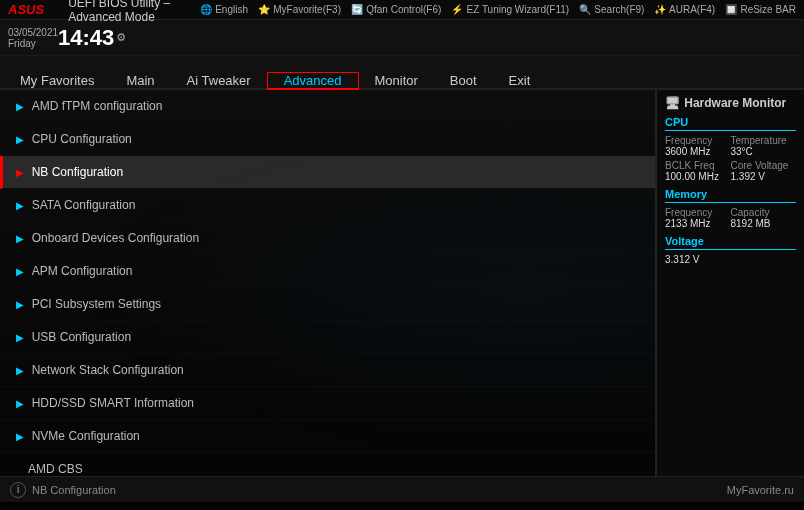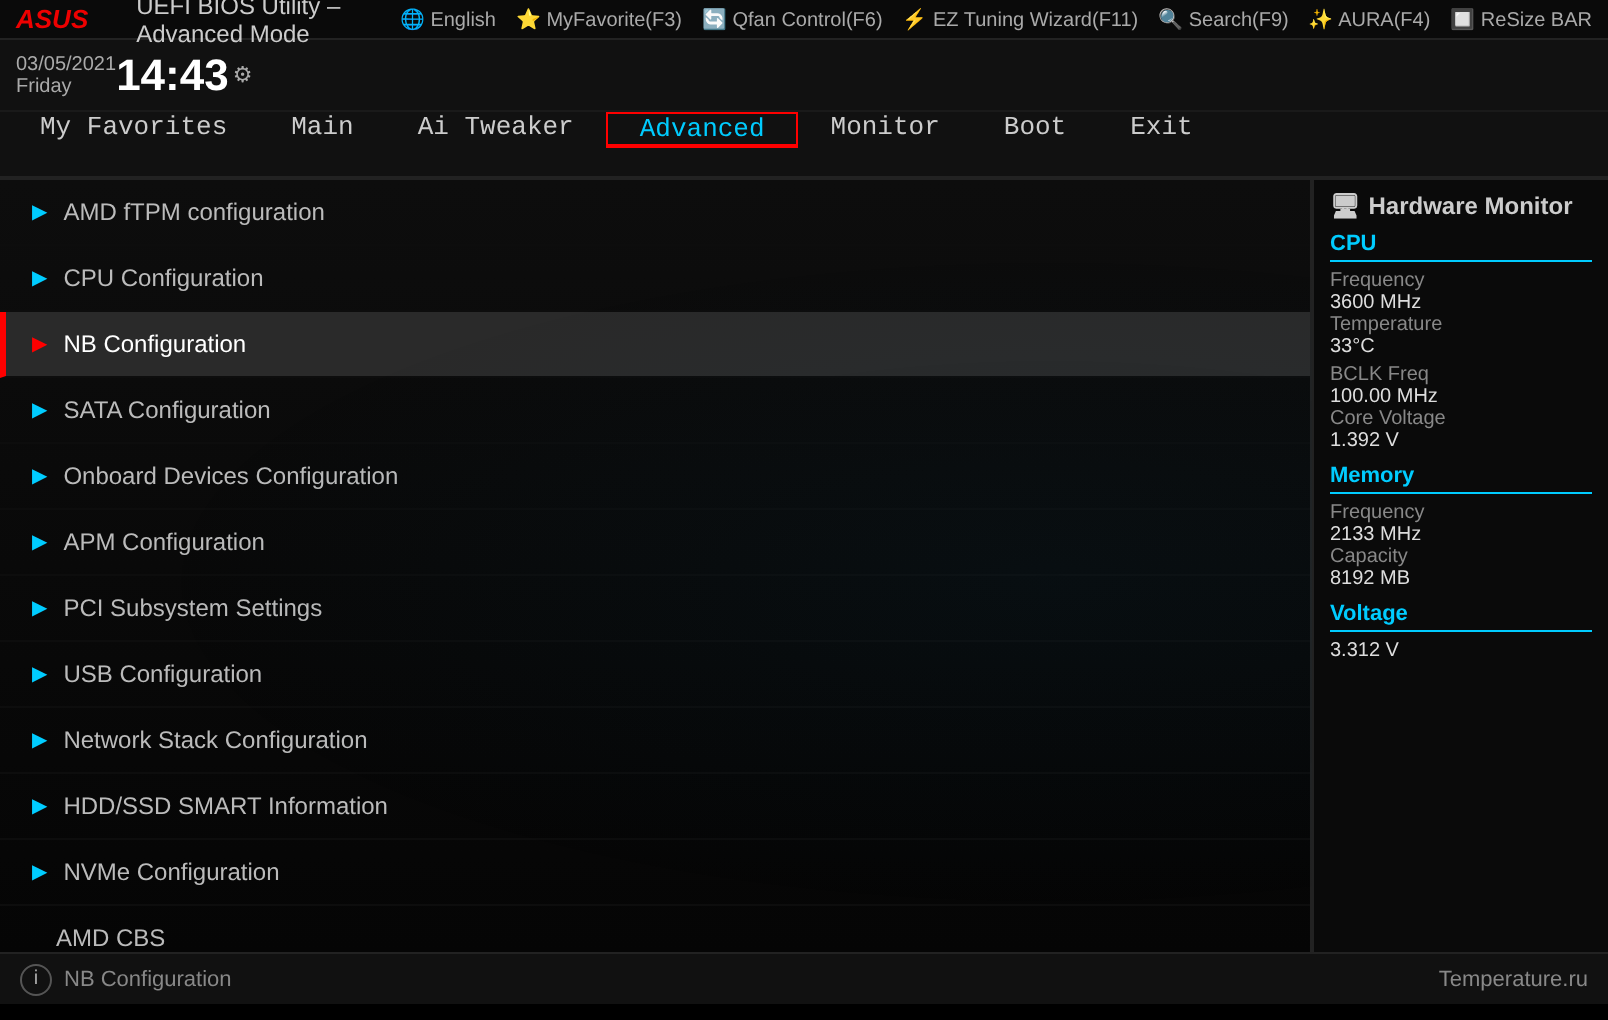--- a/index.html
+++ b/index.html
@@ -63,23 +63,22 @@
     }
     .gear-icon { color: #aaa; font-size: 11px; margin-left: 2px; }
     .datetime-icons { display: flex; gap: 8px; font-size: 10px; color: #aaa; align-items: center; }
 
     
     .nav-bar {
       background: #111;
       border-bottom: 2px solid #222;
       height: 34px;
       display: flex;
-      align-items: flex-start;
+      align-items: flex-end;
       padding: 0 4px;
-      font-family: Liberation Mono, monospace;
     }
     .nav-item {
       padding: 0 16px;
       display: flex;
       align-items: center;
       font-size: 13px;
       color: #ccc;
       cursor: pointer;
       border-bottom: 2px solid transparent;
       margin-bottom: -2px;
@@ -150,21 +149,20 @@
       font-size: 11px;
       font-weight: bold;
       margin: 6px 0 4px 0;
       border-bottom: 1px solid #0cf;
       padding-bottom: 2px;
     }
     .hw-row {
       display: flex;
       justify-content: space-between;
       margin-bottom: 3px;
-      flex-direction: column;
     }
     .hw-label { color: #888; font-size: 10px; }
     .hw-value { color: #ddd; font-size: 10px; }
     .hw-pair { flex: 1; }
     .hw-pair .hw-label { color: #888; }
     .hw-pair .hw-value { color: #ddd; }
 
     
     .status-bar {
       background: #111;
@@ -342,14 +340,14 @@
       <div class="hw-pair">
         <div class="hw-value">3.312 V</div>
       </div>
     </div>
   </div>
 </div>
 
 <div class="status-bar">
   <span class="info-icon">i</span>
   <span>NB Configuration</span>
-  <span class="watermark">Temperature.ru</span>
+  <span class="watermark">MyFavorite.ru</span>
 </div>
 
 </body></html>

